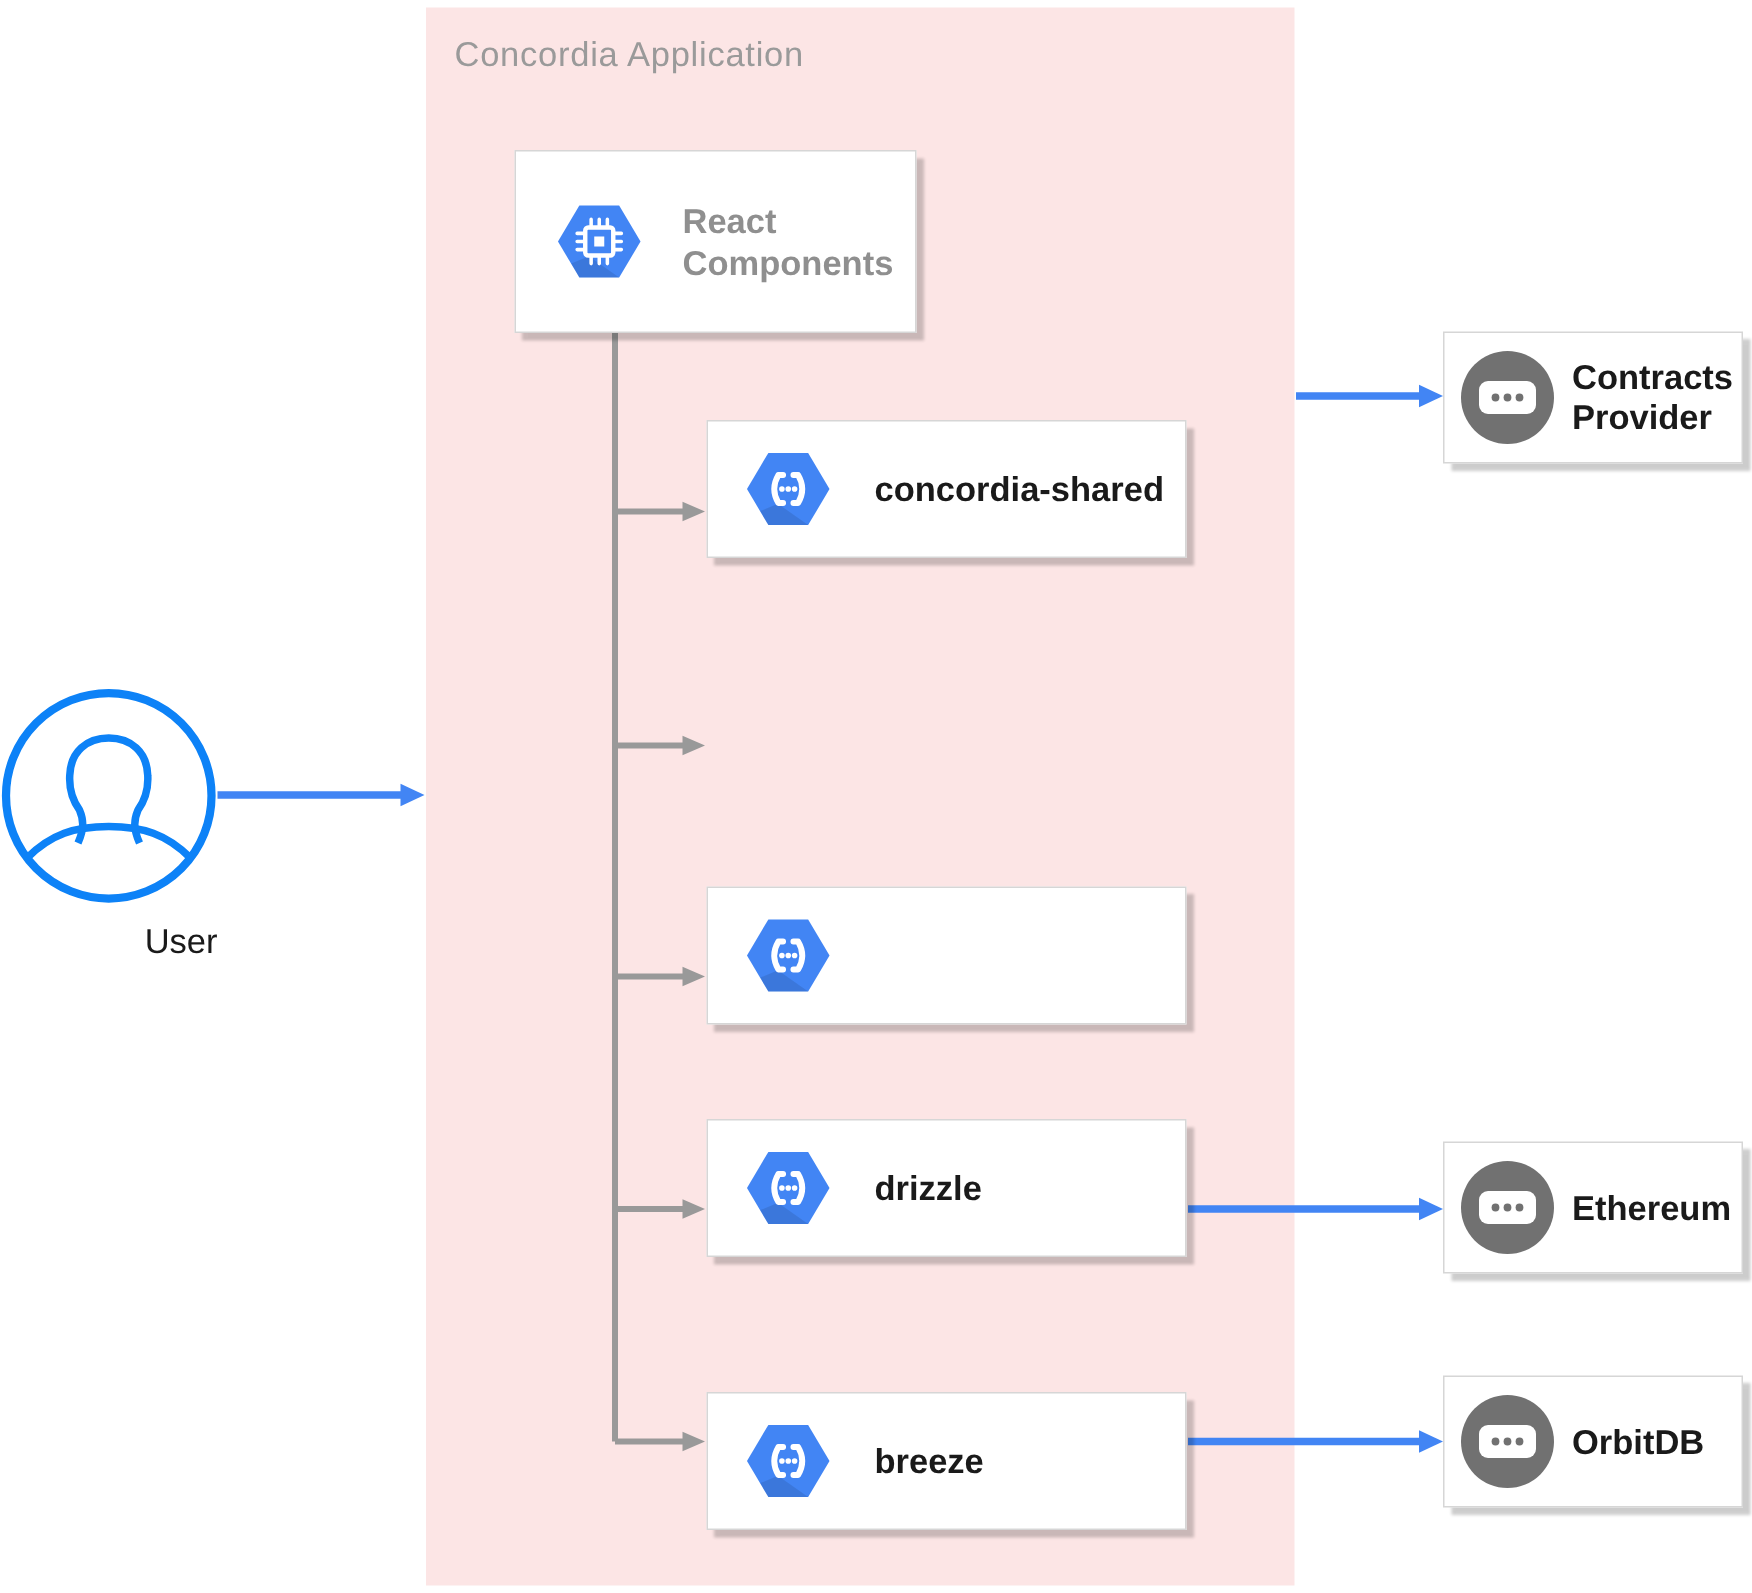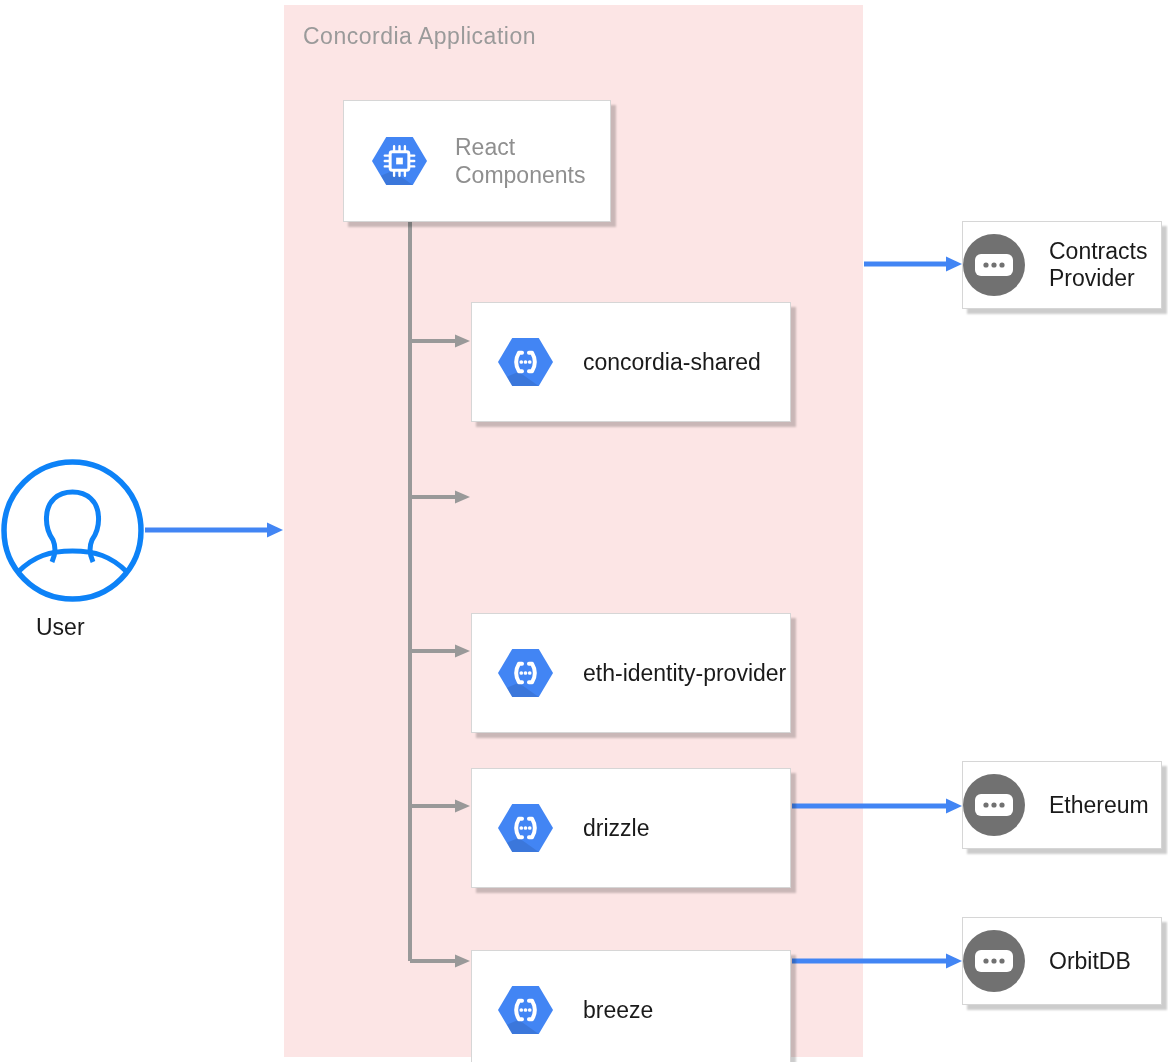--- a/index.html
+++ b/index.html
@@ -28,35 +28,35 @@
     font-size:23px;color:var(--title_gray);letter-spacing:.5px;white-space:nowrap;
   }
   .edges{position:absolute;left:0;top:0;width:1168px;height:1062px;pointer-events:none;}
   .gray-line{stroke:var(--connector_gray);stroke-width:4;fill:none;stroke-linejoin:round;}
   .gray-head{fill:var(--connector_gray);}
   .blue-line{stroke:var(--arrow_blue);stroke-width:5;fill:none;}
   .blue-head{fill:var(--arrow_blue);}
   .node{
     position:absolute;background:#ffffff;border:1px solid var(--box_border);
     box-shadow:5px 5px 2px rgba(0,0,0,0.20);
-    display:flex;align-items:center;box-sizing:border-box;
+    display:flex;align-items:center;box-sizing:border-box;font-weight:bold;
   }
   .node .label{font-size:23px;color:var(--text_dark);line-height:28px;}
   .react-node{left:343px;top:100px;width:268px;height:122px;padding-left:27px;}
   .react-node .label{color:var(--text_gray);margin-left:27px;width:160px;}
-  .comp-node{left:471px;width:320px;height:120px;padding-left:25px;margin-top:22px;}
+  .comp-node{left:471px;width:320px;height:92px;padding-left:25px;}
   .comp-node .label{margin-left:29px;white-space:nowrap;}
-  .ext-node{left:962px;width:200px;height:88px;gap:12px;}
+  .ext-node{left:962px;width:200px;height:88px;padding-left:11px;}
   .ext-node .label{margin-left:12px;line-height:27px;}
   .hex-icon{width:57px;height:52px;flex:0 0 auto;}
   .circle-icon{width:62px;height:62px;flex:0 0 auto;}
   .user-widget{position:absolute;left:0;top:458px;width:145px;}
   .user-label{
-    position:absolute;left:0;top:156px;width:145px;text-align:left;
-    font-size:23px;color:var(--text_dark);padding-left:36px;
+    position:absolute;left:0;top:156px;width:145px;text-align:right;
+    font-size:23px;color:var(--text_dark);
   }
   .hex-fill{fill:var(--hexagon_blue);}
   .hex-shade{fill:rgba(0,0,0,0.10);}
   .hex-glyph{stroke:#ffffff;fill:none;stroke-linecap:round;stroke-linejoin:round;}
   .dot{fill:#ffffff;}
   .gcircle{fill:var(--circle_gray);}
   .gdot{fill:var(--circle_gray);}
   .person{stroke:var(--user_blue);fill:none;}
 </style>
 </head>
@@ -133,21 +133,20 @@
   <div class="node comp-node" style="top:280px">
     <svg class="hex-icon">
         <use href="#sym-hex-code"></use>
       </svg>
     <div class="label">concordia-shared</div>
   </div>
   <div class="node comp-node" style="top:591px">
     <svg class="hex-icon">
         <use href="#sym-hex-code"></use>
       </svg>
-    <div class="label">eth-identity-provider</div>
   </div>
   <div class="node comp-node" style="top:746px">
     <svg class="hex-icon">
         <use href="#sym-hex-code"></use>
       </svg>
     <div class="label">drizzle</div>
   </div>
   <div class="node comp-node" style="top:928px">
     <svg class="hex-icon">
         <use href="#sym-hex-code"></use>

